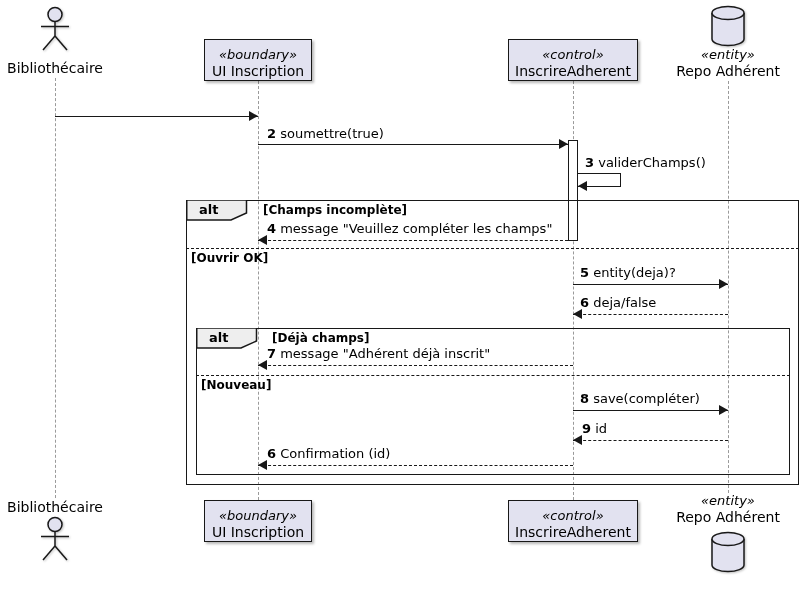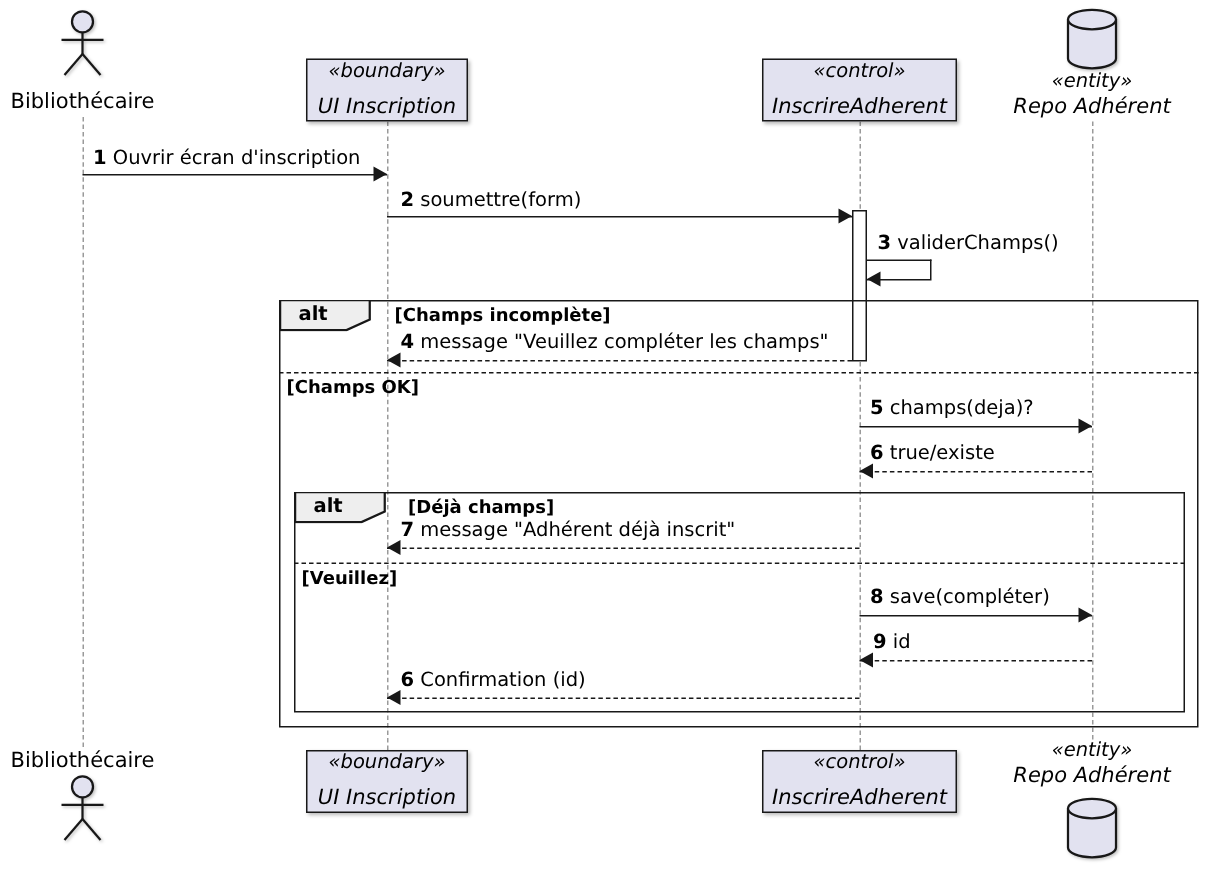--- a/index.html
+++ b/index.html
@@ -6,25 +6,25 @@
   html,body { background:#ffffff; }
   #canvas {
     position:relative; width:809px; height:593px; background:#ffffff;
     font-family:"DejaVu Sans", sans-serif; color:#000; overflow:hidden;
   }
   .lifeline { position:absolute; width:0; border-left:1px dashed #9a9a9a; }
   .activation { position:absolute; width:10px; background:#ffffff; border:1px solid #181818; }
 
   .pbox {
     position:absolute; background:#E2E2F0; border:1px solid #181818;
-    text-align:center; display:flex; flex-direction:column; justify-content:space-between;
+    text-align:center; display:flex; flex-direction:column; justify-content:flex-end;
     box-shadow:1.5px 1.5px 2.5px rgba(0,0,0,.28);
   }
   .stereo { font-style:italic; font-size:13px; line-height:16px; }
-  .pname  { font-size:14px; line-height:17px;font-style:italic; }
+  .pname  { font-size:14px; line-height:17px; }
   .plabel { position:absolute; text-align:center; font-size:14px; }
   .entity-label { position:absolute; text-align:center; }
   .figure { position:absolute; }
   .figure svg { filter:drop-shadow(1px 1px 1px rgba(0,0,0,.25)); }
 
   .mline { position:absolute; height:0; border-top:1px solid #181818; }
   .mline.dashed { border-top-style:dashed; }
   .vline { position:absolute; width:0; border-left:1px solid #181818; }
   .ah-r { position:absolute; width:0; height:0;
           border-top:5px solid transparent; border-bottom:5px solid transparent;
@@ -54,43 +54,39 @@
 
   <div class="fragment" style="left:186px; top:200px; width:613px; height:285px"></div>
   <div class="frag-tab" style="left:186px; top:200px">
     <svg width="62" height="21" viewBox="0 0 62 21">
       <path d="M0.75 0 V20 H45 L60.5 13 V0 Z" fill="#EEEEEE" stroke="#181818" stroke-width="1.5"></path>
     </svg>
     <span class="op">alt</span>
   </div>
   <div class="guard" style="left:263px; top:203px">[Champs incomplète]</div>
   <div class="divider" style="left:186px; top:248px; width:613px"></div>
-  <div class="guard" style="left:191px; top:251px">[Champs OK]</div>
+  <div class="guard" style="left:191px; top:251px">[Ouvrir OK]</div>
 
   <div class="fragment" style="left:196px; top:328px; width:594px; height:147px"></div>
   <div class="frag-tab" style="left:196px; top:328px">
     <svg width="62" height="21" viewBox="0 0 62 21">
       <path d="M0.75 0 V20 H45 L60.5 13 V0 Z" fill="#EEEEEE" stroke="#181818" stroke-width="1.5"></path>
     </svg>
     <span class="op">alt</span>
   </div>
   <div class="guard" style="left:272px; top:331px">[Déjà champs]</div>
   <div class="divider" style="left:196px; top:375px; width:594px"></div>
-  <div class="guard" style="left:201px; top:378px">[Veuillez]</div>
-
-  <div class="msg-label" style="left:62px; top:99px">
-    <b>1</b>
-    <span>Ouvrir écran d'inscription</span>
-  </div>
+  <div class="guard" style="left:201px; top:378px">[Nouveau]</div>
+
   <div class="mline" style="left:55px; top:116px; width:203px"></div>
   <div class="ah-r" style="left:249px; top:111px"></div>
 
   <div class="msg-label" style="left:267px; top:127px">
     <b>2</b>
-    <span>soumettre(form)</span>
+    <span>soumettre(true)</span>
   </div>
   <div class="mline" style="left:258px; top:144px; width:310px"></div>
   <div class="ah-r" style="left:559px; top:139px"></div>
 
   <div class="msg-label" style="left:585px; top:156px">
     <b>3</b>
     <span>validerChamps()</span>
   </div>
   <div class="mline" style="left:578px; top:173px; width:43px"></div>
   <div class="vline" style="left:620px; top:173px; height:13px"></div>
@@ -99,28 +95,28 @@
 
   <div class="msg-label" style="left:267px; top:222px">
     <b>4</b>
     <span>message "Veuillez compléter les champs"</span>
   </div>
   <div class="mline dashed" style="left:258px; top:240px; width:310px"></div>
   <div class="ah-l" style="left:258px; top:235px"></div>
 
   <div class="msg-label" style="left:580px; top:266px">
     <b>5</b>
-    <span>champs(deja)?</span>
+    <span>entity(deja)?</span>
   </div>
   <div class="mline" style="left:573px; top:284px; width:155px"></div>
   <div class="ah-r" style="left:719px; top:279px"></div>
 
   <div class="msg-label" style="left:580px; top:296px">
     <b>6</b>
-    <span>true/existe</span>
+    <span>deja/false</span>
   </div>
   <div class="mline dashed" style="left:573px; top:314px; width:155px"></div>
   <div class="ah-l" style="left:573px; top:309px"></div>
 
   <div class="msg-label" style="left:267px; top:347px">
     <b>7</b>
     <span>message "Adhérent déjà inscrit"</span>
   </div>
   <div class="mline dashed" style="left:258px; top:365px; width:315px"></div>
   <div class="ah-l" style="left:258px; top:360px"></div>

